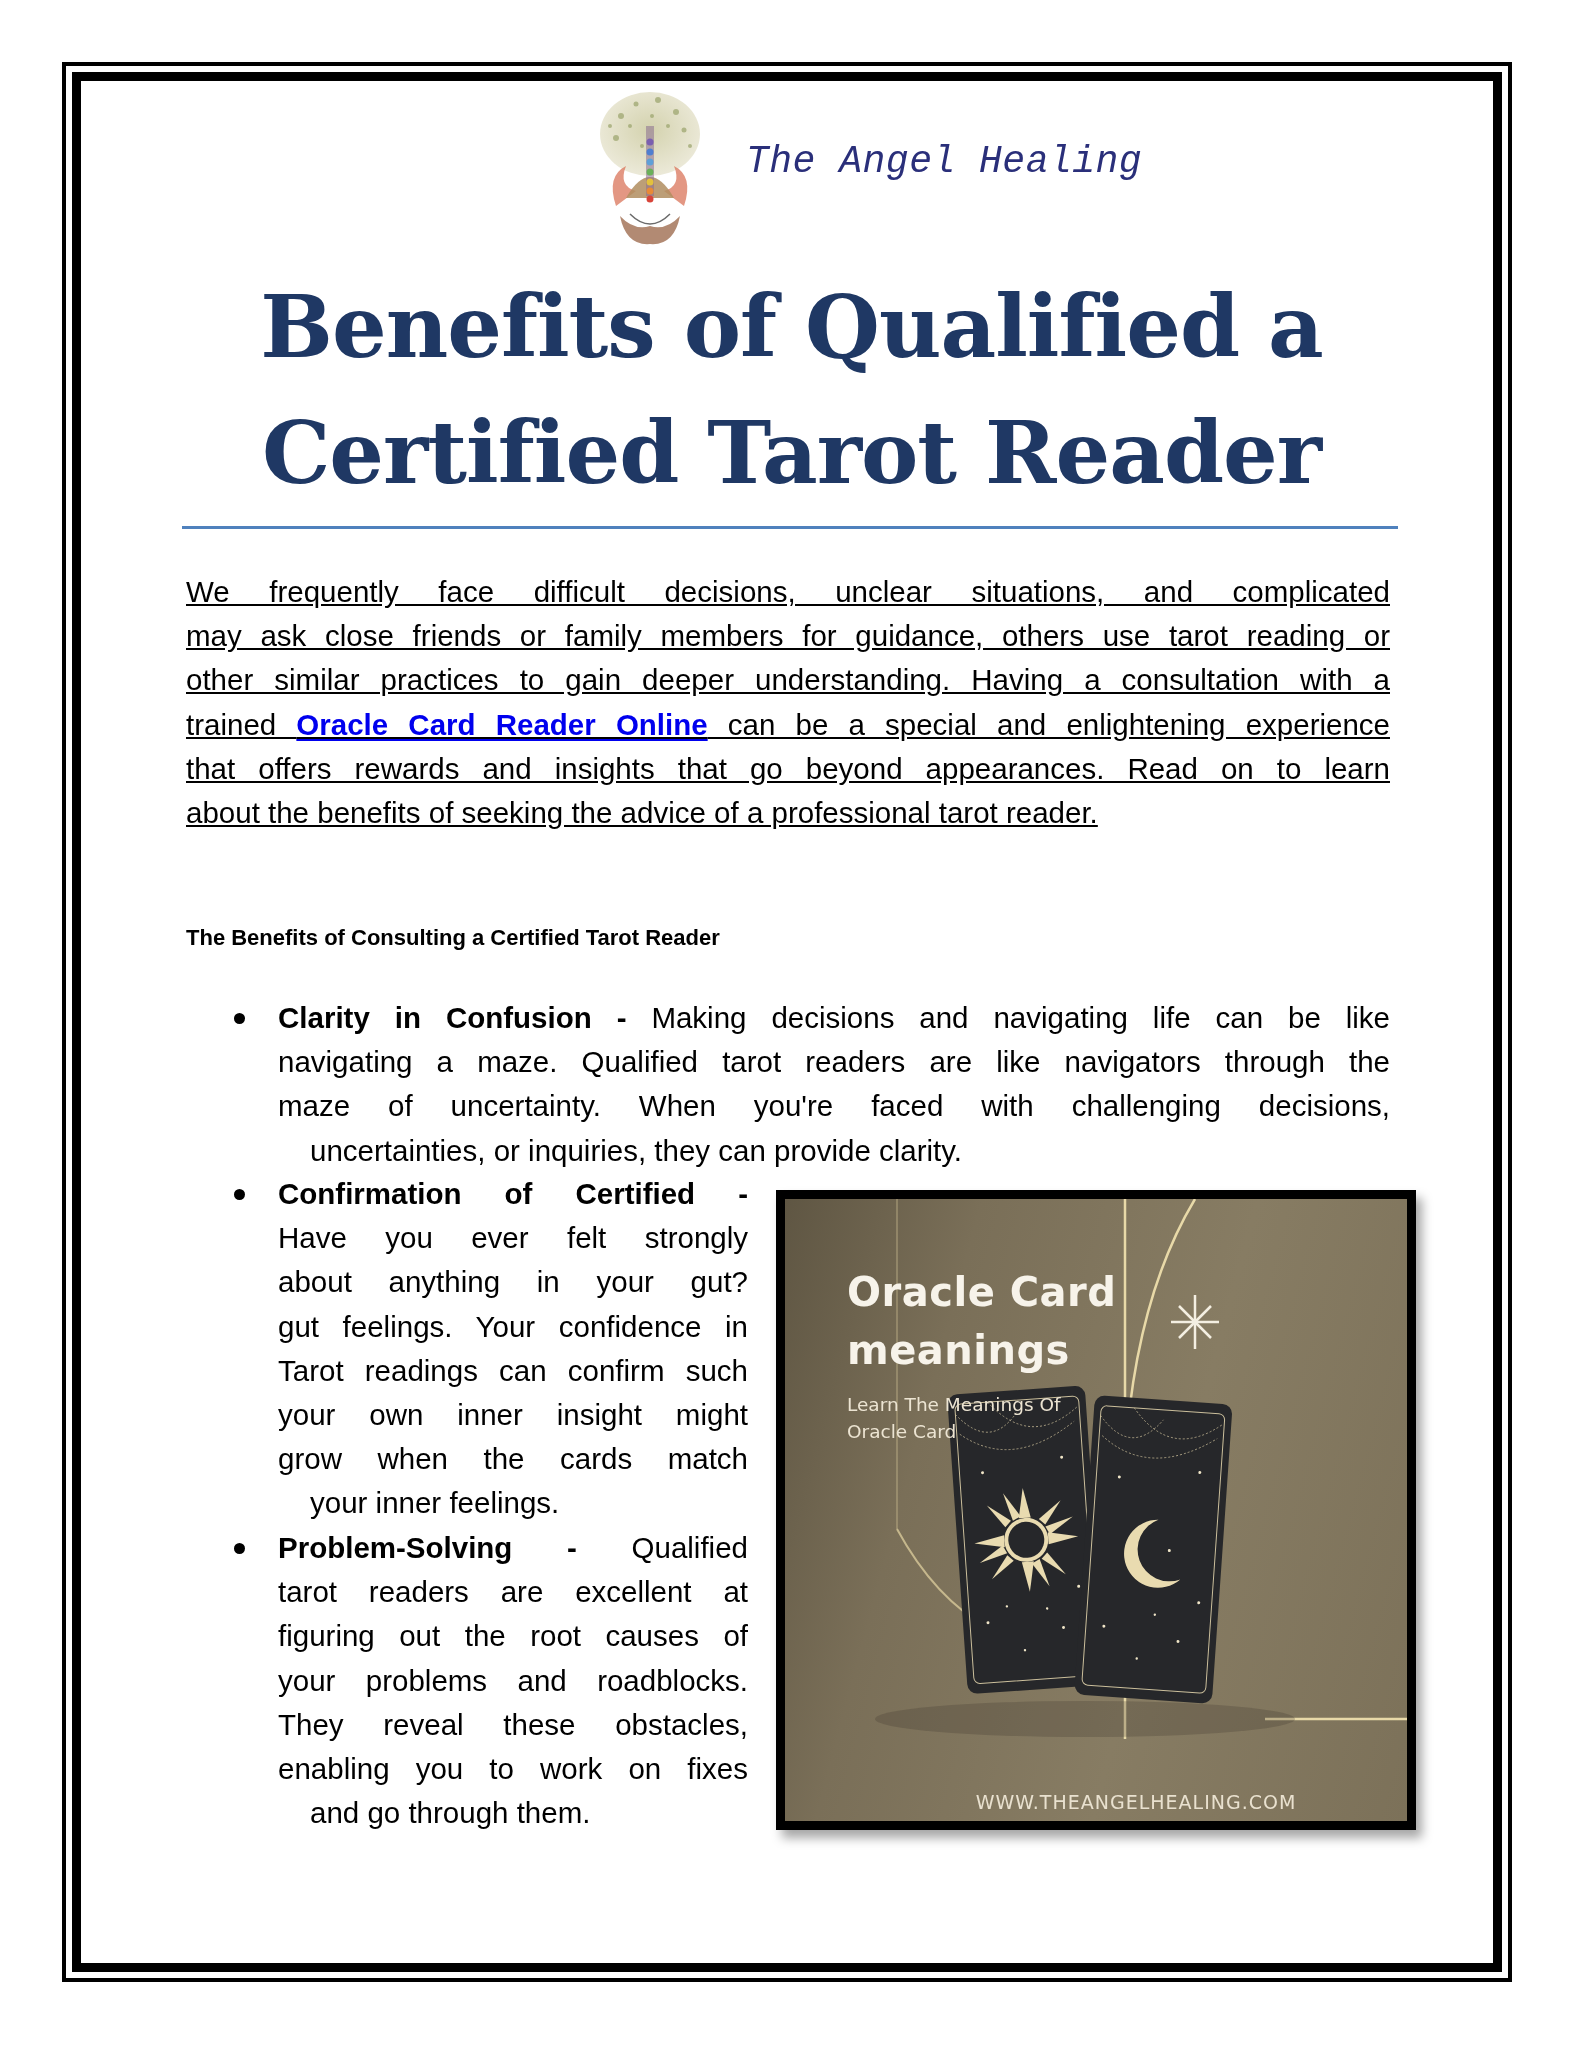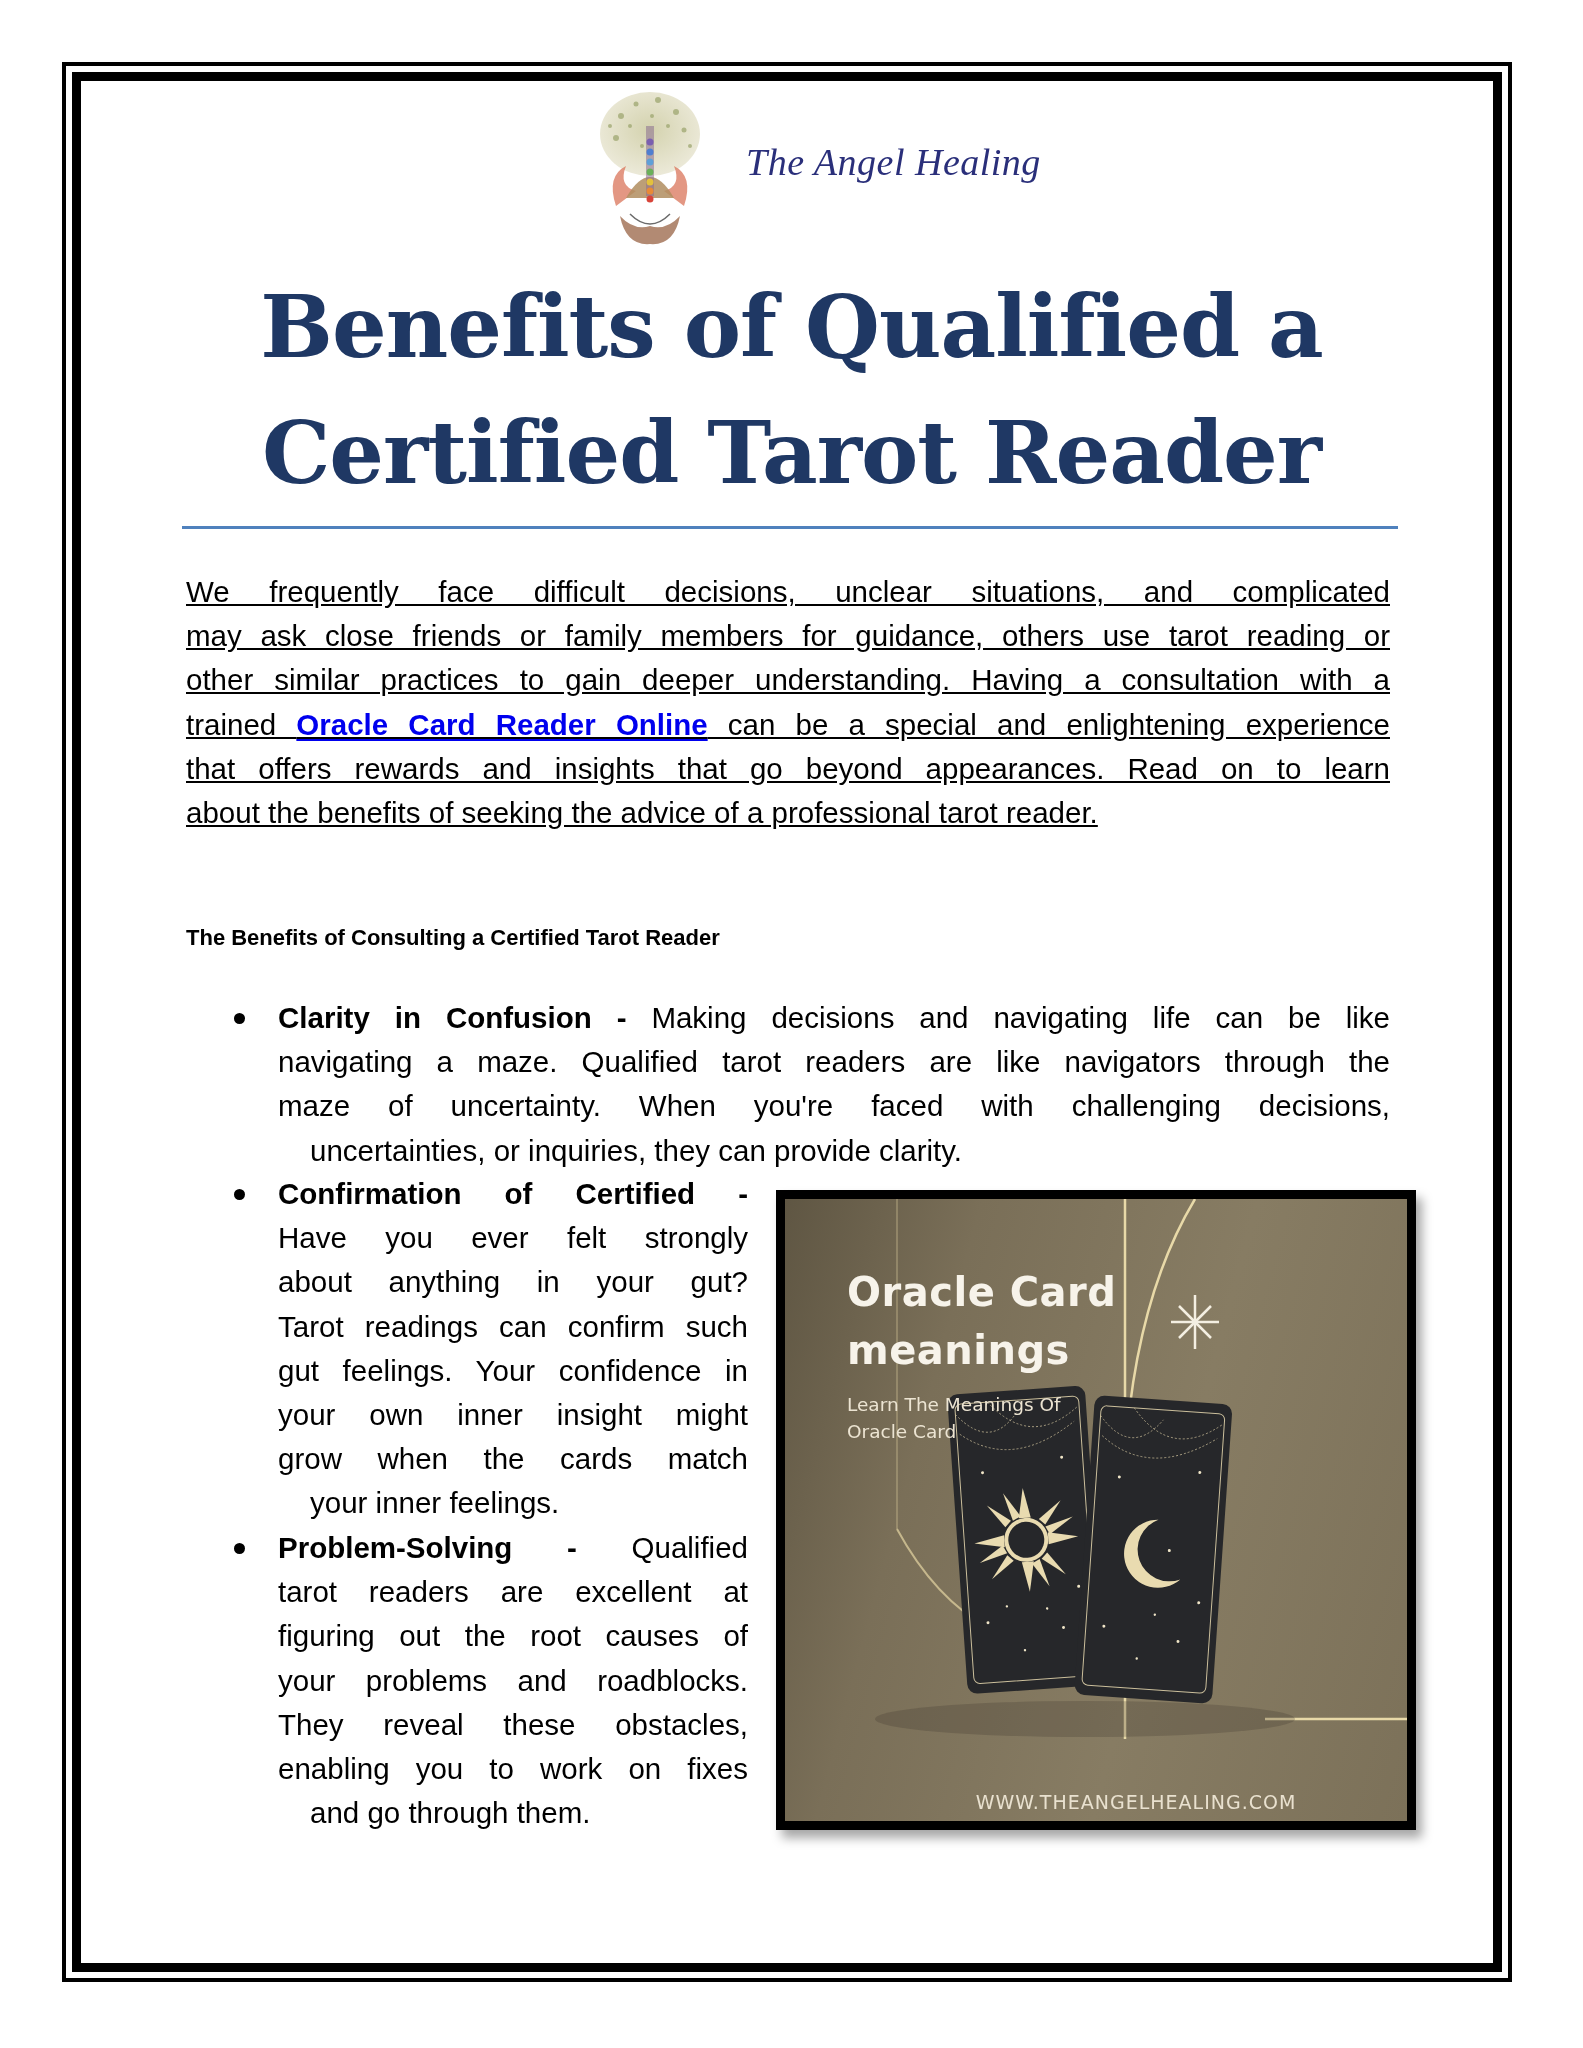--- a/index.html
+++ b/index.html
@@ -2,21 +2,21 @@
 <html><head>
 <meta charset="utf-8">
 <style>
   html, body { margin:0; padding:0; background:#ffffff; }
   body { width:1583px; height:2048px; position:relative; overflow:hidden; font-family:"Liberation Sans", sans-serif; color:#000; }
   .frame-outer { position:absolute; left:62px; top:62px; width:1450px; height:1920px; border:4px solid #000; box-sizing:border-box; }
   .frame-inner { position:absolute; left:72px; top:72px; width:1430px; height:1900px; border:9px solid #000; box-sizing:border-box; }
 
   .logo { position:absolute; left:596px; top:86px; width:400px; height:166px; }
   .logo-emblem { position:absolute; left:0; top:0; width:108px; height:166px; }
-  .logo-text { position:absolute; left:150px; top:54px; font-family:Liberation Serif, serif; font-style:italic; font-size:38px; color:#2a2f7a; letter-spacing:0.5px; white-space:nowrap; }
+  .logo-text { position:absolute; left:150px; top:54px; font-family:Liberation Mono, monospace; font-style:italic; font-size:38px; color:#2a2f7a; letter-spacing:0.5px; white-space:nowrap; }
 
   .title { position:absolute; left:150px; width:1283px; text-align:center; font-family:"DejaVu Serif", serif; font-weight:bold; font-size:86px; color:#1f3864; line-height:1; letter-spacing:-1px; }
   .title.l1 { top:284px; }
   .title.l2 { top:410px; }
   .divider { position:absolute; left:182px; top:526px; width:1216px; height:3px; background:#4f81bd; }
 
   .body-text { font-family:"Liberation Sans", sans-serif; font-size:29.5px; line-height:44.2px; color:#000; text-align:justify; }
   .intro { position:absolute; left:186px; top:570px; width:1204px;text-decoration:underline; }
   .intro .line { display:block; text-align:justify; text-align-last:justify; height:44.2px; white-space:nowrap; }
   .intro .line.last { text-align-last:left; }
@@ -113,22 +113,22 @@
     <span class="line last">uncertainties, or inquiries, they can provide clarity.</span>
   </div>
 </div>
 
 <div class="bullet b2 body-text">
   <span class="dot"></span>
   <div class="text">
     <span class="line"><strong>Confirmation of Certified -</strong></span>
     <span class="line">Have you ever felt strongly</span>
     <span class="line">about anything in your gut?</span>
+    <span class="line">gut feelings. Your confidence in</span>
     <span class="line">Tarot readings can confirm such</span>
-    <span class="line">gut feelings. Your confidence in</span>
     <span class="line">your own inner insight might</span>
     <span class="line">grow when the cards match</span>
     <span class="line last">your inner feelings.</span>
   </div>
 </div>
 
 <div class="bullet b3 body-text">
   <span class="dot"></span>
   <div class="text">
     <span class="line"><strong>Problem-Solving -</strong><span> Qualified</span></span>

